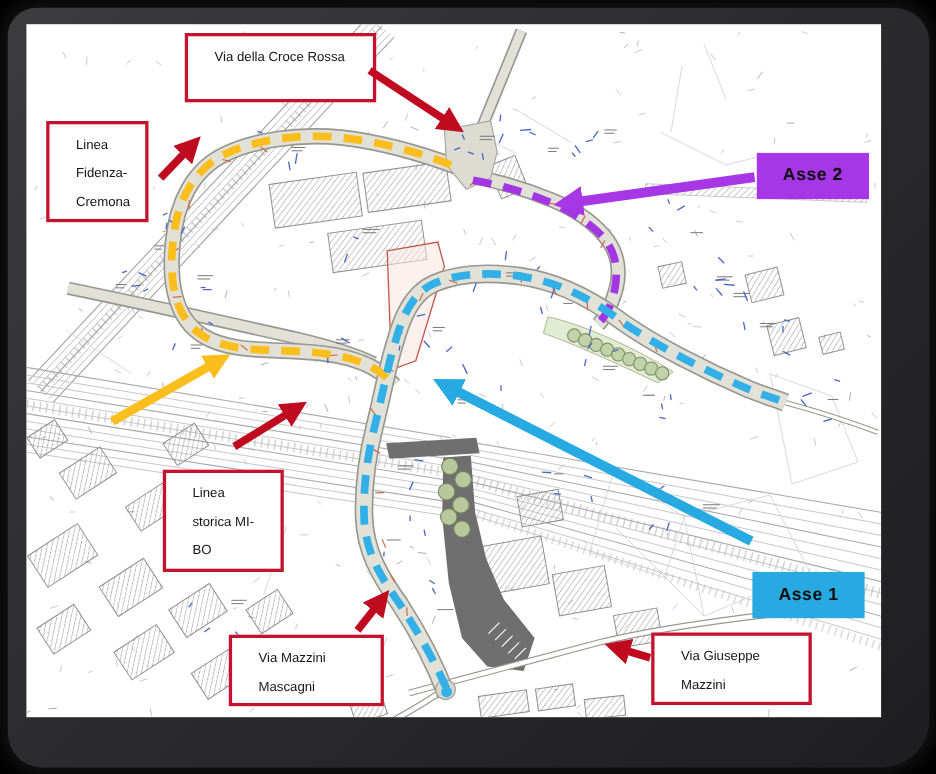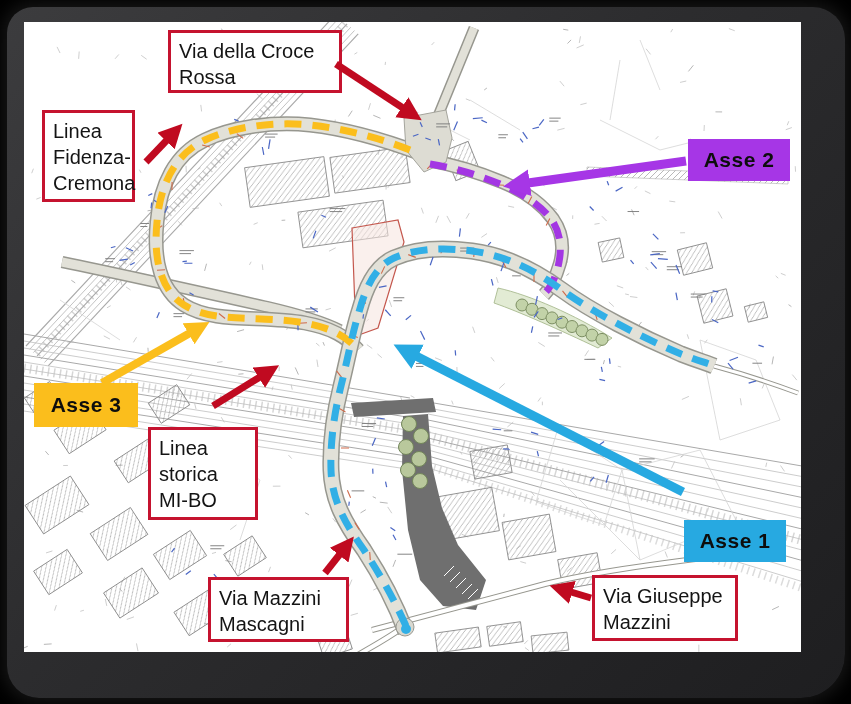--- a/index.html
+++ b/index.html
@@ -5,23 +5,23 @@
   html,body{margin:0;padding:0;background:#000;}
   .canvas{position:relative;width:851px;height:704px;background:#000;overflow:hidden;
           font-family:"Liberation Sans",sans-serif;}
   .frame{position:absolute;left:7px;top:7px;width:838px;height:691px;
          border-radius:26px 32px 44px 32px;
          background:linear-gradient(135deg,#3c3c3e 0%,#2c2c2e 45%,#1e1e20 100%);
          box-shadow:0 0 16px 5px rgba(95,95,95,.22);}
   .map{position:absolute;left:24px;top:22px;width:777px;height:630px;background:#fff;overflow:hidden;}
   .map svg{display:block;}
   .callout{position:absolute;box-sizing:border-box;background:#fff;border:3px solid #C5132F;
-           color:#141414;font-size:20px;line-height:26px;padding:5px 8px;z-index:5;}
+           color:#141414;font-size:12px;line-height:26px;padding:5px 24px;z-index:5;}
   .axis-label{position:absolute;box-sizing:border-box;display:flex;align-items:center;justify-content:center;
-           font-weight:bold;font-size:21px;color:#0d0d0d;z-index:5;letter-spacing:.5px;}
+           font-weight:bold;font-size:16px;color:#0d0d0d;z-index:5;letter-spacing:.5px;}
   .arrows{position:absolute;left:0;top:0;z-index:6;pointer-events:none;}
 </style>
 </head>
 <body>
 
 <div class="canvas">
   <div class="frame"></div>
 
   <div class="map">
     <svg id="map-svg" width="777" height="630" viewBox="24 22 777 630">
@@ -612,21 +612,20 @@
   </div>
 
   <div class="callout" id="c-croce" style="left:168px;top:30px;width:174px;height:63px;">Via della Croce Rossa</div>
   <div class="callout" id="c-fidenza" style="left:42px;top:110px;width:93px;height:92px;">Linea Fidenza-Cremona</div>
   <div class="callout" id="c-storica" style="left:148px;top:427px;width:110px;height:93px;">Linea storica MI-BO</div>
   <div class="callout" id="c-mascagni" style="left:208px;top:577px;width:141px;height:65px;">Via Mazzini Mascagni</div>
   <div class="callout" id="c-mazzini" style="left:592px;top:575px;width:146px;height:66px;">Via Giuseppe Mazzini</div>
 
   <div class="axis-label" style="left:688px;top:139px;width:102px;height:42px;background:#A636E6;">Asse 2</div>
   <div class="axis-label" style="left:684px;top:476px;width:102px;height:42px;background:#27A9E1;margin-top:44px;">Asse 1</div>
-  <div class="axis-label" style="left:34px;top:383px;width:104px;height:44px;background:#FBBE1C;">Asse 3</div>
 
   <svg class="arrows" width="851" height="704" viewBox="0 0 851 704">
     <defs>
       <marker id="mk-red" markerWidth="3.6" markerHeight="3.6" refX="0.2" refY="1.7" orient="auto" markerUnits="strokeWidth">
         <path d="M0,0 L3.4,1.7 L0,3.4 Z" fill="#C00A20"></path>
         </marker>
       <marker id="mk-yellow" markerWidth="3.2" markerHeight="3.2" refX="0.2" refY="1.5" orient="auto" markerUnits="strokeWidth">
         <path d="M0,0 L3,1.5 L0,3 Z" fill="#FBBE1C"></path>
         </marker>
       <marker id="mk-purple" markerWidth="3.2" markerHeight="3.2" refX="0.2" refY="1.5" orient="auto" markerUnits="strokeWidth">

